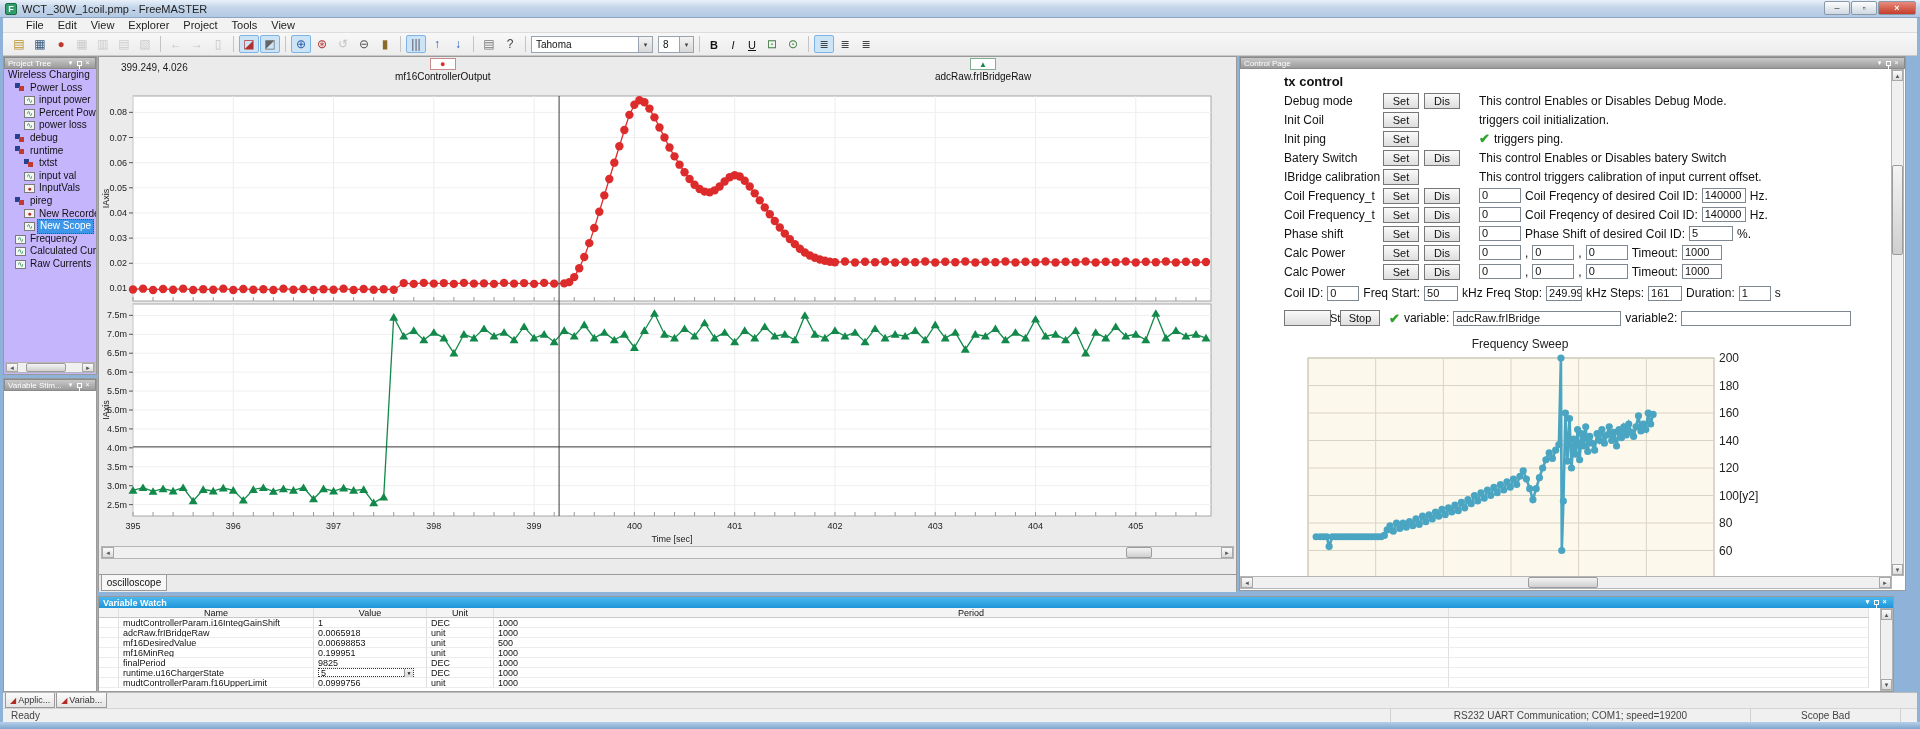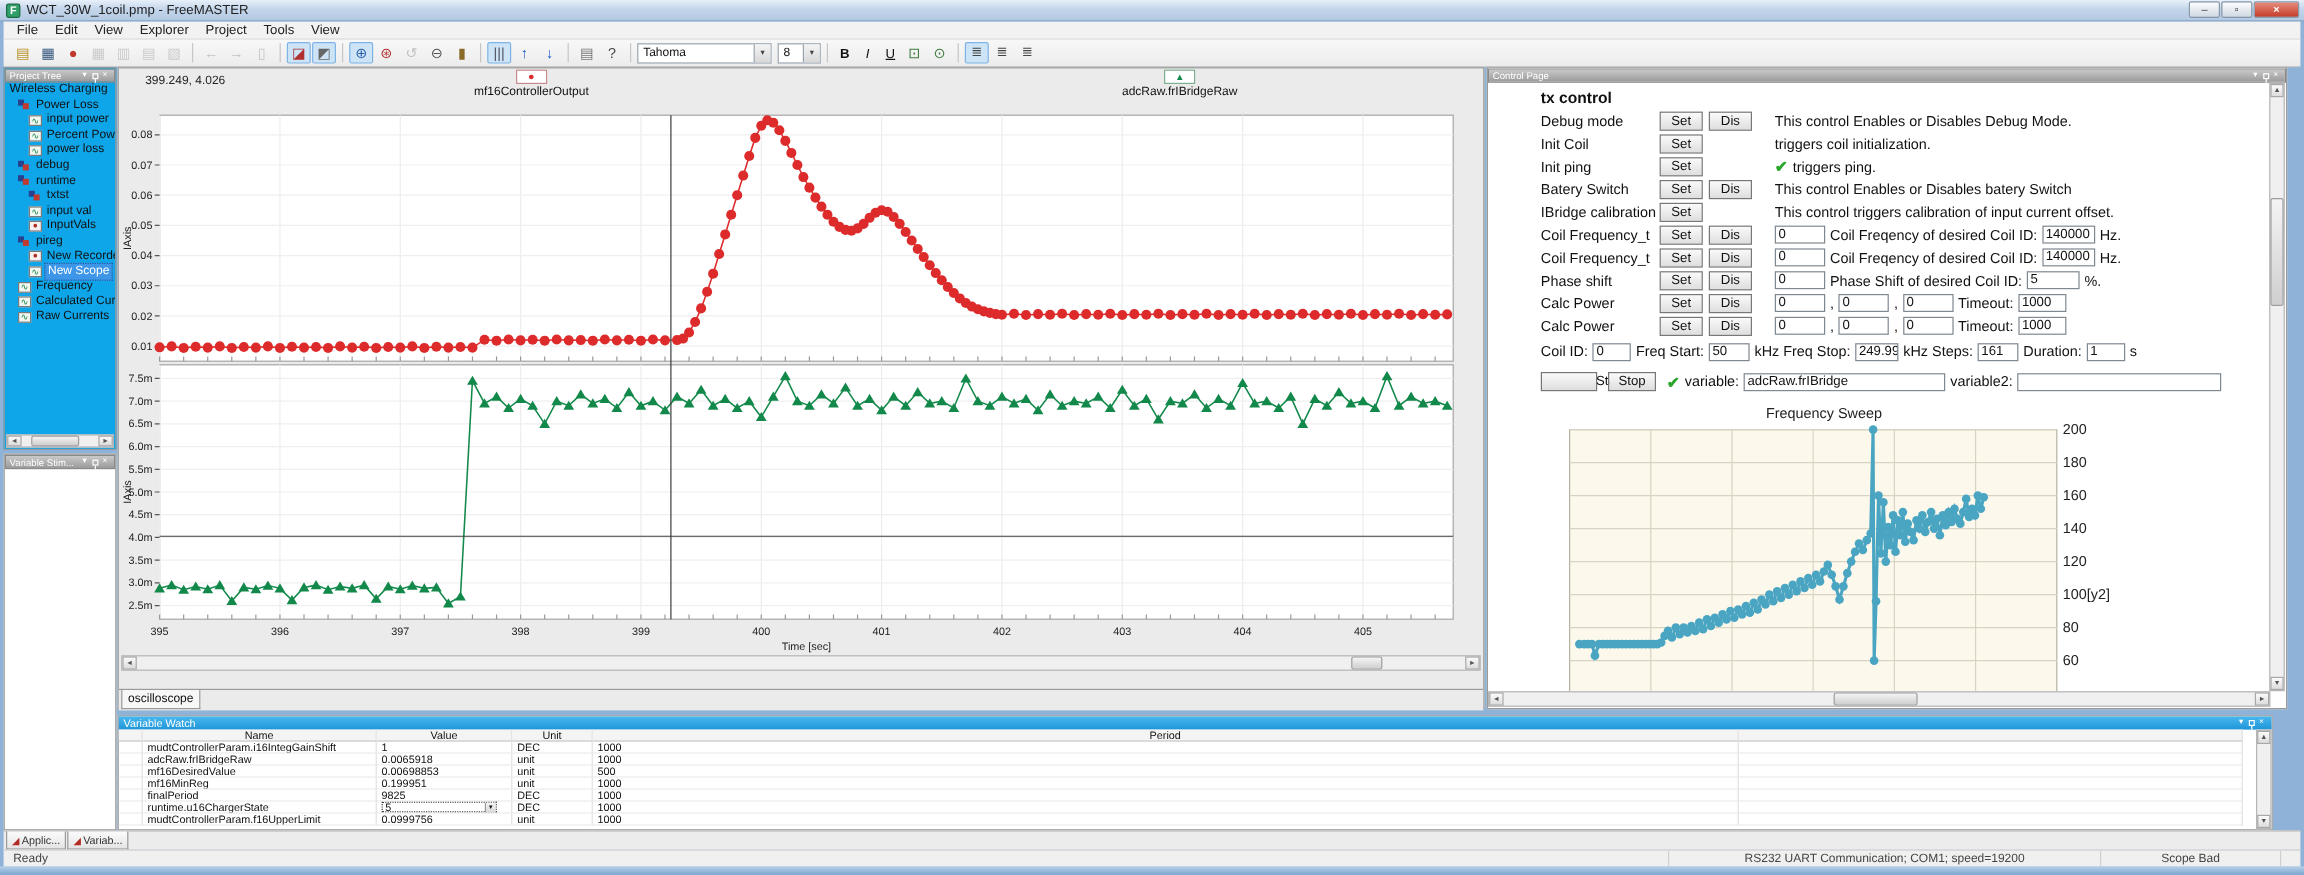--- a/index.html
+++ b/index.html
@@ -5,38 +5,38 @@
   * { margin:0; padding:0; box-sizing:border-box; }
   html,body { width:1920px; height:729px; overflow:hidden; }
   body { font-family:"Liberation Sans", sans-serif; background:#8fb3d8; position:relative; font-size:11px; color:#111; }
   .abs { position:absolute; }
   .titlebar { left:0; top:0; width:1920px; height:18px; background:linear-gradient(#e8f0fa,#c3d5ea 45%,#b3c9e2); border-bottom:1px solid #8aa6c6; display:flex; align-items:center; padding-left:5px; }
   .app-icon { width:12px; height:12px; background:#2f9e68; border:1px solid #1c6b45; border-radius:2px; color:#fff; font-size:9px; font-weight:bold; line-height:10px; text-align:center; margin-right:5px; }
   .title-text { font-size:11px; color:#222; }
   .win-btns { position:absolute; right:4px; top:1px; display:flex; gap:1px; }
   .win-btn { width:26px; height:14px; border:1px solid #8899aa; border-radius:2px; background:linear-gradient(#fdfdfd,#cfd8e2); font-size:9px; text-align:center; line-height:12px; color:#333; }
   .win-btn.close { background:linear-gradient(#e88b7d,#c43d2a); color:#fff; font-weight:bold; width:38px; }
-  .menubar { left:3px; top:18px; width:1914px; height:15px; background:#f2f2f2; border-bottom:1px solid #dcdcdc; display:flex; align-items:flex-start; padding-left:4px; }
+  .menubar { left:3px; top:18px; width:1914px; height:15px; background:#f2f2f2; border-bottom:1px solid #dcdcdc; display:flex; align-items:flex-start; padding-left:16px; }
   .menu-item { padding:0 7px; font-size:11px; color:#222; height:15px; line-height:15px; }
   .toolbar { left:3px; top:33px; width:1914px; height:23px; background:linear-gradient(#f8f8f8,#ececec); border-bottom:1px solid #c9c9c9; display:flex; align-items:center; padding-left:6px; gap:1px; }
   .tb-icon { width:20px; height:18px; text-align:center; line-height:17px; font-size:12px; border:1px solid transparent; border-radius:2px; }
   .tb-icon.pressed { background:#cde4f7; border-color:#7eb3e6; }
   .tb-icon.disabled { opacity:.45; }
   .tb-sep { width:1px; height:16px; background:#c5c5c5; margin:0 4px; }
   .combo { height:17px; background:#fff; border:1px solid #9aa4b0; display:flex; align-items:center; font-size:10px; padding-left:4px; position:relative; }
   .combo .dd { position:absolute; right:0; top:0; width:14px; height:15px; background:linear-gradient(#f4f4f4,#d8d8d8); border-left:1px solid #9aa4b0; text-align:center; font-size:7px; line-height:15px; color:#444; }
   .fmt-btn { width:18px; height:17px; text-align:center; line-height:16px; font-size:11px; border:1px solid transparent; }
   .bars-icon { width:20px; height:18px; border:1px solid transparent; border-radius:2px; text-align:center; line-height:17px; font-size:11px; color:#444; }
   .bars-icon.pressed { background:#cde4f7; border-color:#7eb3e6; }
   .panel-hdr { height:12px; background:linear-gradient(#c9c9c9,#9b9b9b); border:1px solid #8a8a8a; color:#fff; font-size:8px; display:flex; align-items:center; padding:0 3px; }
   .panel-hdr .ttl { flex:1; white-space:nowrap; overflow:hidden; }
   .hdr-btn { width:9px; height:9px; font-size:7px; line-height:8px; text-align:center; color:#fff; margin-left:1px; }
   .pin-shape { display:inline-block; width:5px; height:5px; border:1px solid #fff; position:relative; margin-left:2px; }
   .pin-shape::after { content:""; position:absolute; left:1px; top:4px; width:1px; height:3px; background:#fff; }
-  .tree-panel { left:3px; top:56px; width:94px; height:319px; background:#0ea5e9; border:1px solid #9a9a9a; overflow:hidden; }
+  .tree-panel { left:3px; top:56px; width:94px; height:319px; background:#c4b5fd; border:1px solid #9a9a9a; overflow:hidden; }
   .tree-body { position:absolute; left:0; top:12px; right:0; bottom:12px; overflow:hidden; }
   .tree-item { height:12.6px; line-height:12.6px; font-size:10px; white-space:nowrap; display:flex; align-items:center; color:#111; }
   .tree-item .lbl { padding:0 2px; }
   .tree-item.selected .lbl { background:#3d96e8; color:#fff; border:1px dotted #1b5ea8; }
   .ticon { display:inline-block; width:11px; height:9px; position:relative; margin-right:2px; flex:none; }
   .ticon.block::before { content:""; position:absolute; left:0; top:0; width:5px; height:5px; background:#27418f; }
   .ticon.block::after { content:""; position:absolute; left:4px; top:3px; width:5px; height:5px; background:#c03a30; }
   .ticon.scope { border:1px solid #7a7a7a; background:#f2f7f2; font-size:8px; line-height:7px; text-align:center; color:#1c8a4d; }
   .ticon.rec { border:1px solid #7a7a7a; background:#f7f2f2; font-size:7px; line-height:7px; text-align:center; color:#b32c24; }
   .sb-h { background:#f0f0f0; border:1px solid #b5b5b5; display:flex; align-items:center; }
@@ -53,21 +53,21 @@
   .control-region { left:1239px; top:56px; width:667px; height:535px; background:#fff; border:1px solid #9a9a9a; overflow:hidden; }
   .cp-content { position:absolute; left:0; top:12px; width:653px; bottom:14px; overflow:hidden; font-size:12px; }
   .cp-heading { font-weight:bold; font-size:13px; margin:5px 0 2px 44px; }
   .ctl-row { display:flex; align-items:center; height:19px; padding-left:44px; }
   .ctl-label { width:99px; flex:none; font-size:12px; }
   .btn3d { background:linear-gradient(#fafafa,#dedede); border:1px solid #777; font-size:11px; text-align:center; height:16px; line-height:14px; width:36px; flex:none; margin-right:5px; color:#111; }
   .ctl-parts { display:flex; align-items:center; margin-left:14px; gap:4px; }
   .inp { border:1px solid #7f8790; background:#fff; height:15px; font-size:11px; padding:0 2px; line-height:13px; overflow:hidden; white-space:nowrap; }
   .check { color:#2ca52c; font-size:13px; font-weight:bold; line-height:13px; }
   .watch-region { left:98px; top:596px; width:1796px; height:96px; background:#fff; border:1px solid #9a9a9a; }
-  .watch-hdr { height:11px; background:linear-gradient(#49b8ef,#1f95d8); color:#fff; font-size:9px; font-weight:normal; display:flex; align-items:center; padding:0 4px; }
+  .watch-hdr { height:11px; background:linear-gradient(#49b8ef,#1f95d8); color:#fff; font-size:9px; font-weight:bold; display:flex; align-items:center; padding:0 4px; }
   .watch-table { font-size:9px; }
   .wrow { display:flex; height:10px; line-height:10px; }
   .wcell { border-right:1px solid #e0e0e0; border-bottom:1px solid #ececec; padding:0 4px; white-space:nowrap; overflow:hidden; }
   .whead .wcell { background:#f4f4f4; border-bottom:1px solid #c9c9c9; text-align:center; padding:0; }
   .combo-val { border:1px dotted #333; display:inline-flex; width:96px; height:9px; line-height:8px; position:relative; padding-left:2px; }
   .combo-val .dd2 { position:absolute; right:0; top:0; width:9px; height:8px; background:linear-gradient(#f4f4f4,#d8d8d8); border-left:1px solid #999; font-size:5px; text-align:center; line-height:8px; }
   .tabstrip-bottom { left:3px; top:692px; width:1914px; height:16px; background:#ececec; border-top:1px solid #bbb; display:flex; align-items:flex-start; padding-left:2px; gap:1px; }
   .b-tab { height:15px; background:linear-gradient(#fbfbfb,#e4e4e4); border:1px solid #9a9a9a; border-top:none; font-size:9px; display:flex; align-items:center; padding:0 4px; gap:2px; color:#333; }
   .b-tab .mini { color:#b32c24; font-size:8px; }
   .statusbar { left:3px; top:708px; width:1914px; height:14px; background:#f0f0f0; border-top:1px solid #d5d5d5; display:flex; font-size:10px; color:#444; align-items:center; }
@@ -127,21 +127,21 @@
     <div class="tb-icon" style="color: rgb(85, 85, 85);">⊖</div>
     <div class="tb-icon" style="color: rgb(138, 106, 42);">▮</div>
     <div class="tb-sep"></div>
     <div class="tb-icon pressed" style="color: rgb(85, 85, 102);">|||</div>
     <div class="tb-icon" style="color: rgb(29, 86, 196);">↑</div>
     <div class="tb-icon" style="color: rgb(29, 86, 196);">↓</div>
     <div class="tb-sep"></div>
     <div class="tb-icon" style="color: rgb(119, 119, 119);">▤</div>
     <div class="tb-icon" style="color: rgb(68, 68, 68);">?</div>
     <div class="tb-sep"></div>
-    <div class="combo" style="width: 112px;">
+    <div class="combo" style="width: 122px;">
       <span>Tahoma</span>
       <span class="dd">▾</span>
     </div>
     <div class="combo" style="width: 36px; margin-left: 4px;">
       <span>8</span>
       <span class="dd">▾</span>
     </div>
     <div class="tb-sep"></div>
     <div class="fmt-btn" style="font-weight: bold;">B</div>
     <div class="fmt-btn" style="font-style: italic;">I</div>

